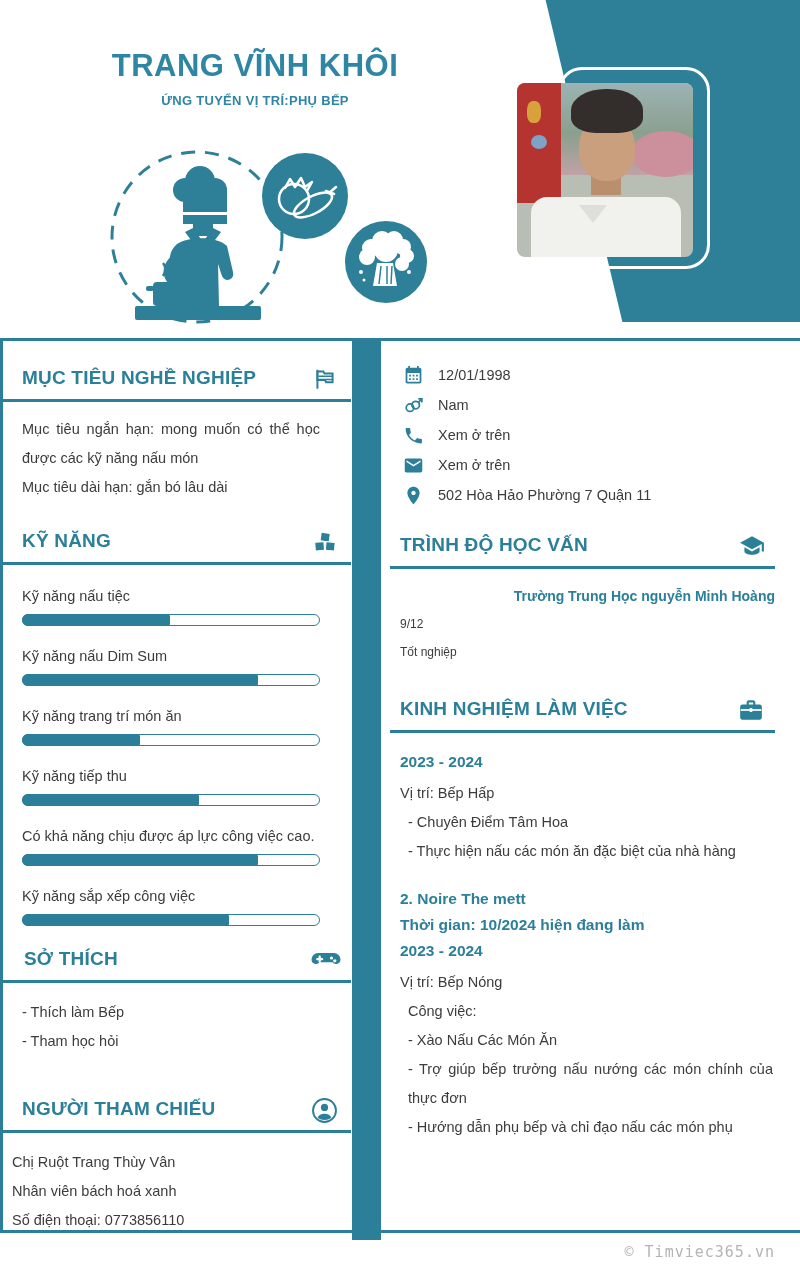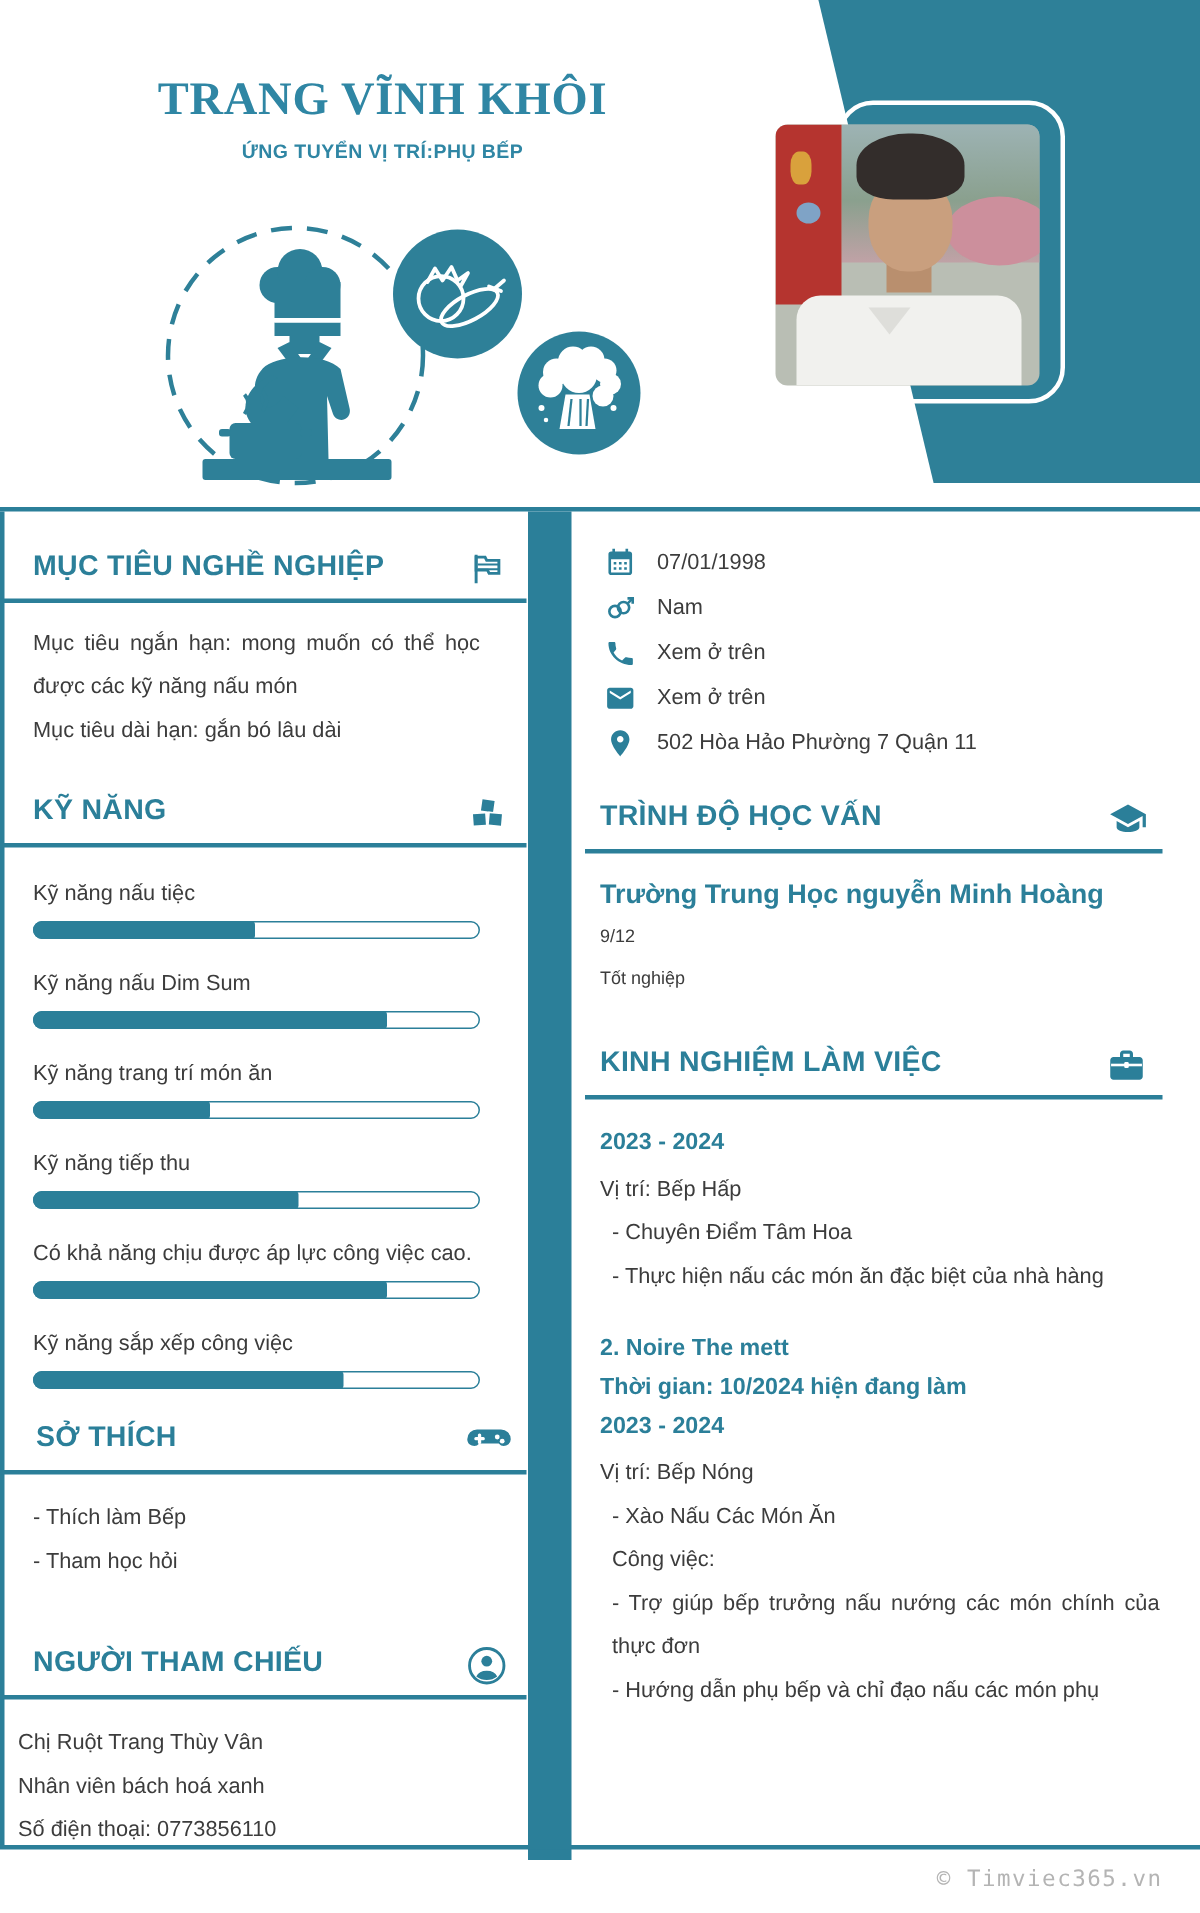--- a/index.html
+++ b/index.html
@@ -8,21 +8,21 @@
     --name:#2f86a4;
     --text:#3c3c3c;
     --footer:#b4b4b4;
   }
   *{margin:0;padding:0;box-sizing:border-box;}
   body{background:#fff;font-family:"Liberation Sans",sans-serif;}
   .page{position:relative;width:800px;height:1275px;background:#fff;overflow:hidden;}
 
   
   .name-block{position:absolute;left:60px;top:48px;width:390px;text-align:center;}
-  .cv-name{font-size:31px;font-weight:800;letter-spacing:.5px;color:var(--name);font-family:Liberation Serif, serif;}
+  .cv-name{font-size:31px;font-weight:800;letter-spacing:.5px;color:var(--name);}
   .cv-subtitle{margin-top:9px;font-size:13px;letter-spacing:.3px;color:var(--name);font-weight:bold;}
 
   .wedge{position:absolute;left:480px;top:0;width:320px;height:322px;background:var(--accent2);
          clip-path:polygon(20.5% 0,100% 0,100% 100%,44.5% 100%);}
   .photo-frame{position:absolute;left:558px;top:67px;width:152px;height:202px;
                border:3px solid #fff;border-radius:24px;}
   .photo{position:absolute;left:517px;top:83px;width:176px;height:174px;border-radius:8px;
          overflow:hidden;background:#b9beb4;}
   .ph-landscape{position:absolute;left:44px;top:0;right:0;height:92px;
                 background:linear-gradient(#9db3b4 0%,#8aa08e 55%,#c0a2a6 100%);}
@@ -75,21 +75,21 @@
   .ref-body{margin:15px 0 0;padding:0 12px;}
 
   
   .info-list{margin-top:19px;padding-left:13px;}
   .info-row{display:flex;align-items:center;height:30px;gap:14px;}
   .info-row .i-icon{width:21px;height:21px;flex:0 0 auto;}
   .info-row span{font-size:14.5px;color:var(--text);}
 
   .edu-head{margin-top:22px;}
   .edu-body{margin-top:13px;padding-left:10px;}
-  .edu-school{font-size:18px;font-weight:bold;color:var(--accent);line-height:28px;}
+  .edu-school{font-size:14px;font-weight:bold;color:var(--accent);line-height:28px;text-align:right;}
   .edu-line{font-size:12px;color:var(--text);line-height:28px;}
 
   .exp-head{margin-top:30px;}
   .jobs{margin-top:16px;padding-left:10px;padding-right:2px;}
   .job-title{font-size:15.5px;font-weight:bold;color:var(--accent);line-height:26px;}
   .job-pos{margin-top:4px;}
   .job-detail{padding-left:8px;}
   .job2{margin-top:20px;}
 
   .footer{position:absolute;right:25px;top:1243px;font-family:"DejaVu Sans Mono",monospace;
@@ -287,21 +287,21 @@
   <div class="col-right">
 
     <div class="info-list">
       <div class="info-row">
         <span class="i-icon">
           <svg width="21" height="21" viewBox="0 0 24 24" fill="#2b7f99">
             <path d="M19 3h-1V1h-2v2H8V1H6v2H5c-1.1 0-2 .9-2 2v14c0 1.1.9 2 2 2h14c1.1 0 2-.9 2-2V5c0-1.1-.9-2-2-2zm0 16H5V9h14v10z"></path>
             <path d="M7 11h2v2H7zm4 0h2v2h-2zm4 0h2v2h-2zM7 15h2v2H7zm4 0h2v2h-2zm4 0h2v2h-2z"></path>
           </svg>
         </span>
-        <span>07/01/1998</span>
+        <span>12/01/1998</span>
       </div>
       <div class="info-row">
         <span class="i-icon">
           <svg width="21" height="21" viewBox="0 0 24 24" fill="none" stroke="#2b7f99" stroke-width="2">
             <circle cx="8" cy="14.5" r="4.3"></circle>
             <circle cx="14.5" cy="11.5" r="4.3"></circle>
             <path d="M17.7 8.3 L21.5 4.5"></path>
             <polyline points="17.5,4.5 21.5,4.5 21.5,8.5"></polyline>
           </svg>
         </span>
@@ -363,22 +363,22 @@
         <div class="job-title">2023 - 2024</div>
         <div class="txt job-pos">Vị trí: Bếp Hấp</div>
         <div class="txt job-detail">- Chuyên Điểm Tâm Hoa</div>
         <div class="txt job-detail">- Thực hiện nấu các món ăn đặc biệt của nhà hàng</div>
       </div>
       <div class="job2">
         <div class="job-title">2. Noire The mett</div>
         <div class="job-title">Thời gian: 10/2024 hiện đang làm</div>
         <div class="job-title">2023 - 2024</div>
         <div class="txt job-pos">Vị trí: Bếp Nóng</div>
+        <div class="txt job-detail">Công việc:</div>
         <div class="txt job-detail">- Xào Nấu Các Món Ăn</div>
-        <div class="txt job-detail">Công việc:</div>
         <div class="txt job-detail justify">- Trợ giúp bếp trưởng nấu nướng các món chính của thực đơn</div>
         <div class="txt job-detail">- Hướng dẫn phụ bếp và chỉ đạo nấu các món phụ</div>
       </div>
     </div>
   </div>
 
   <div class="footer">© Timviec365.vn</div>
 </div>
 
 </body></html>

